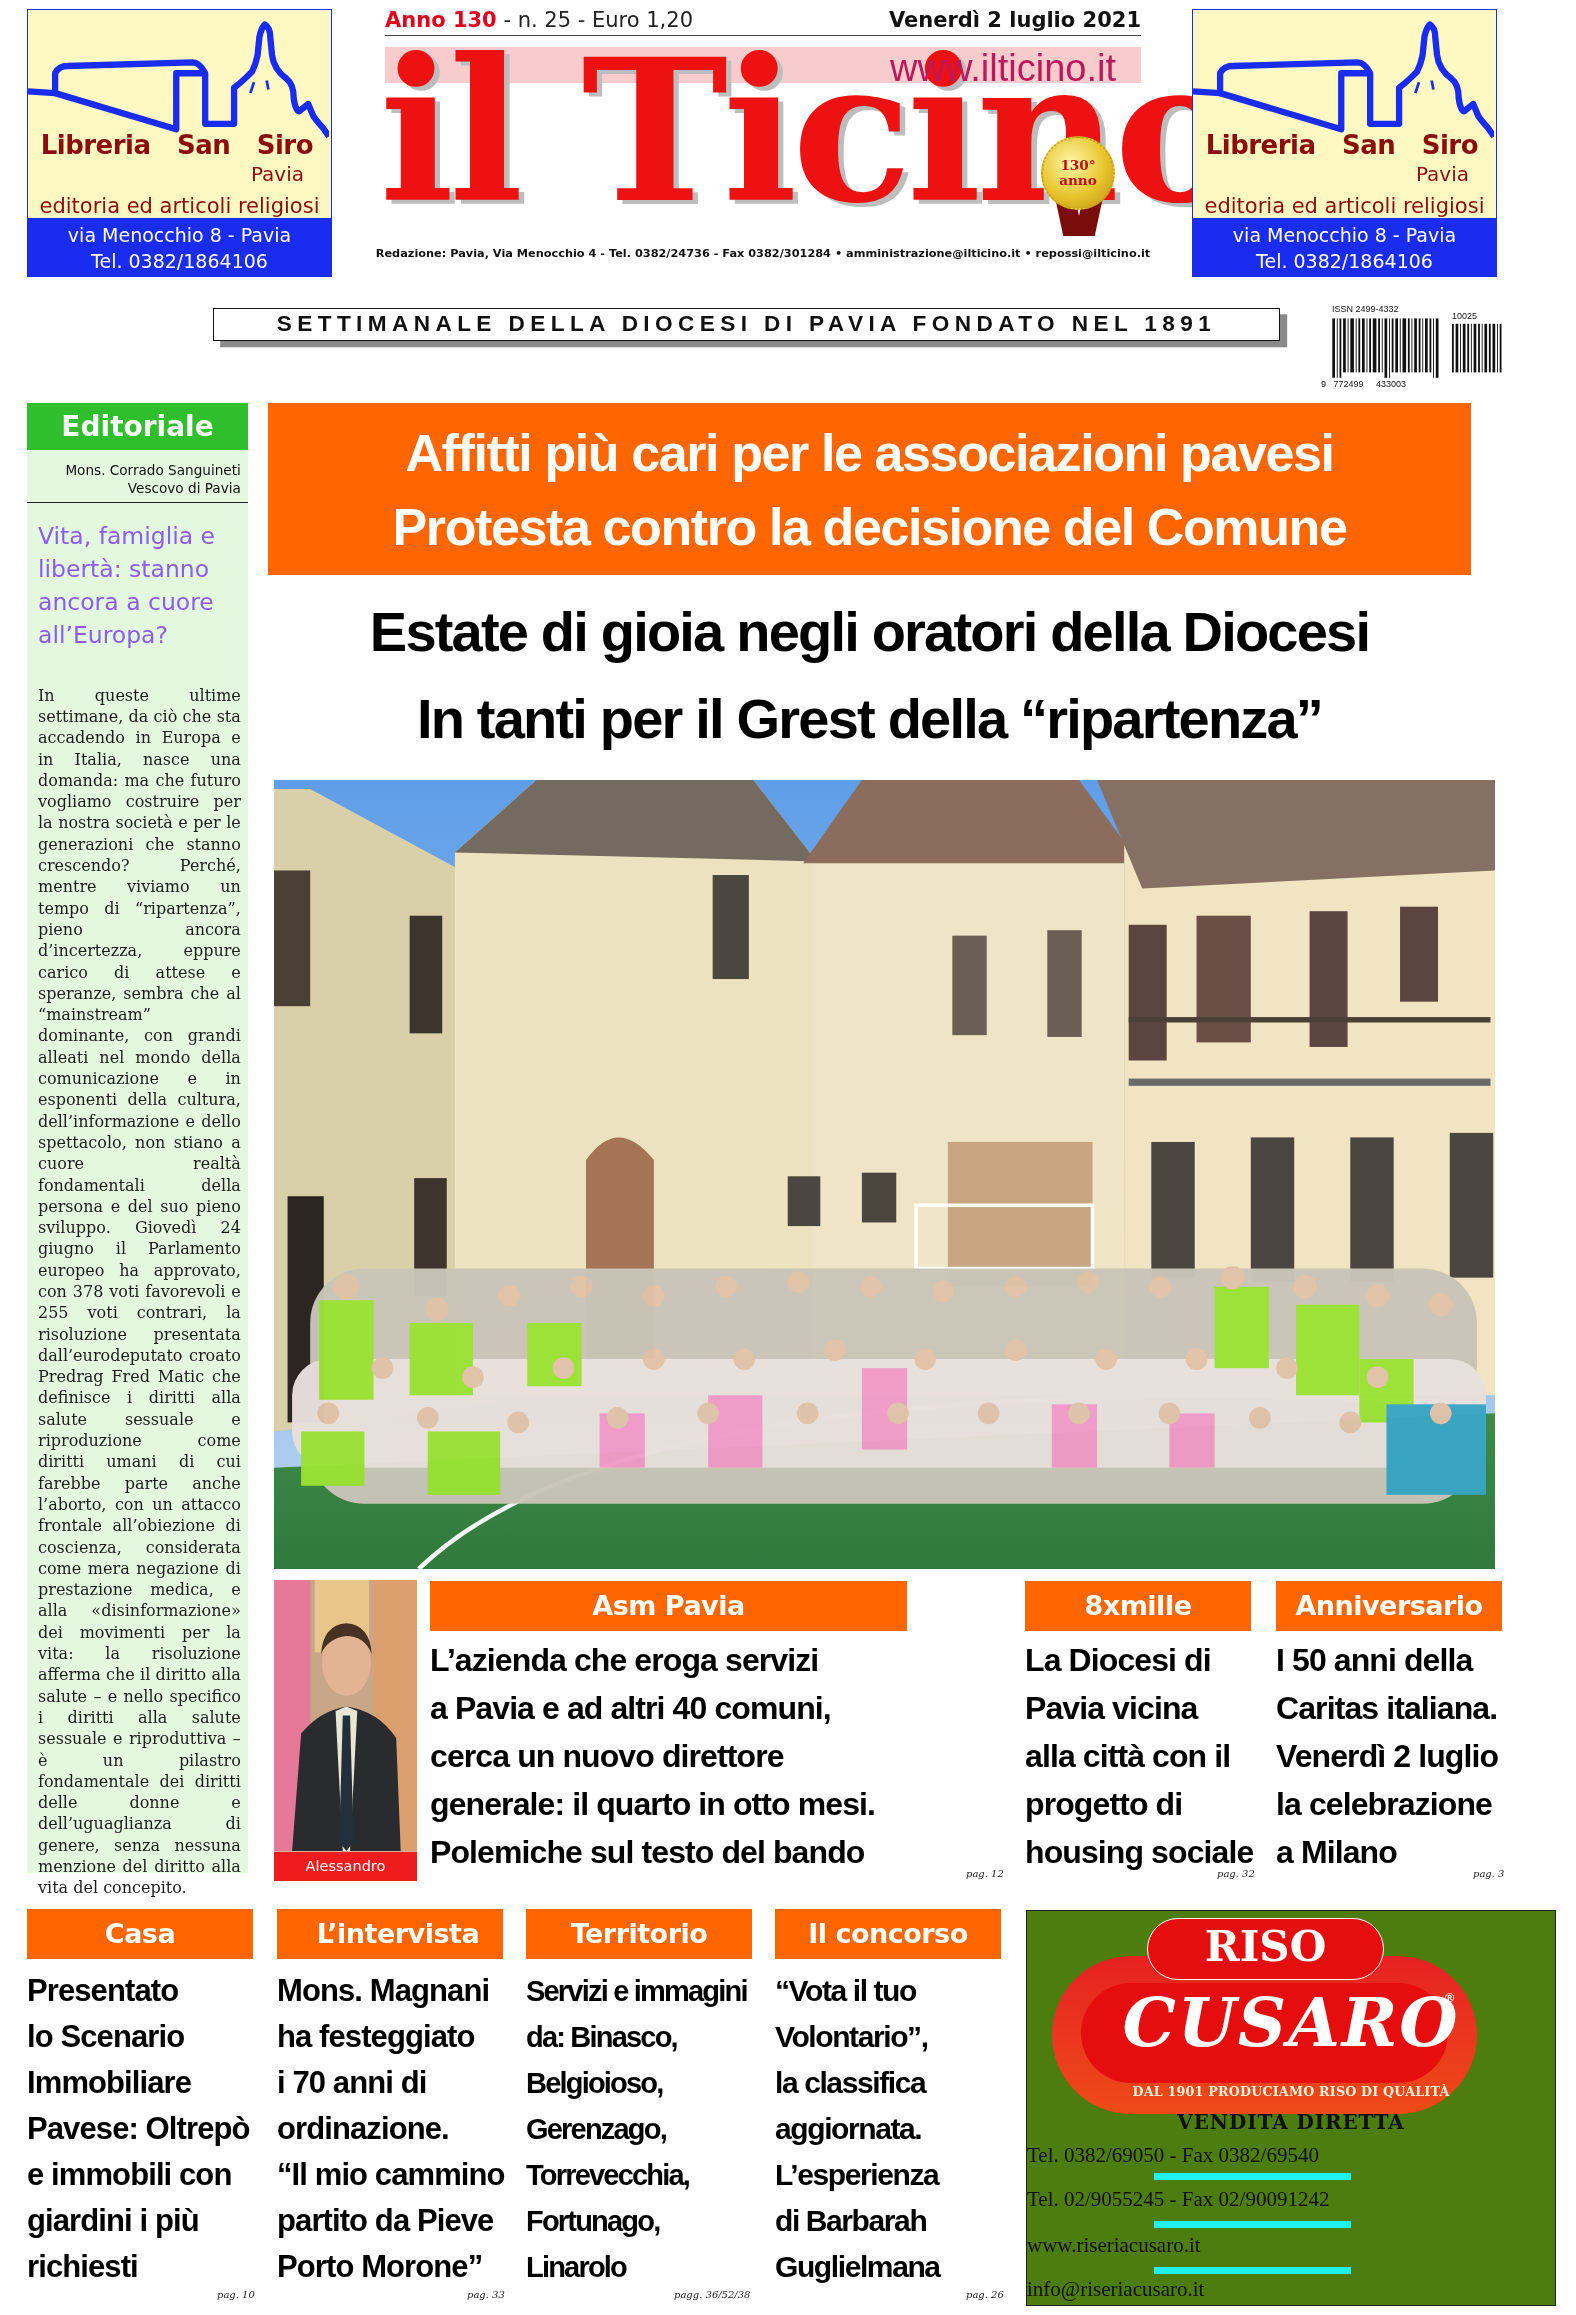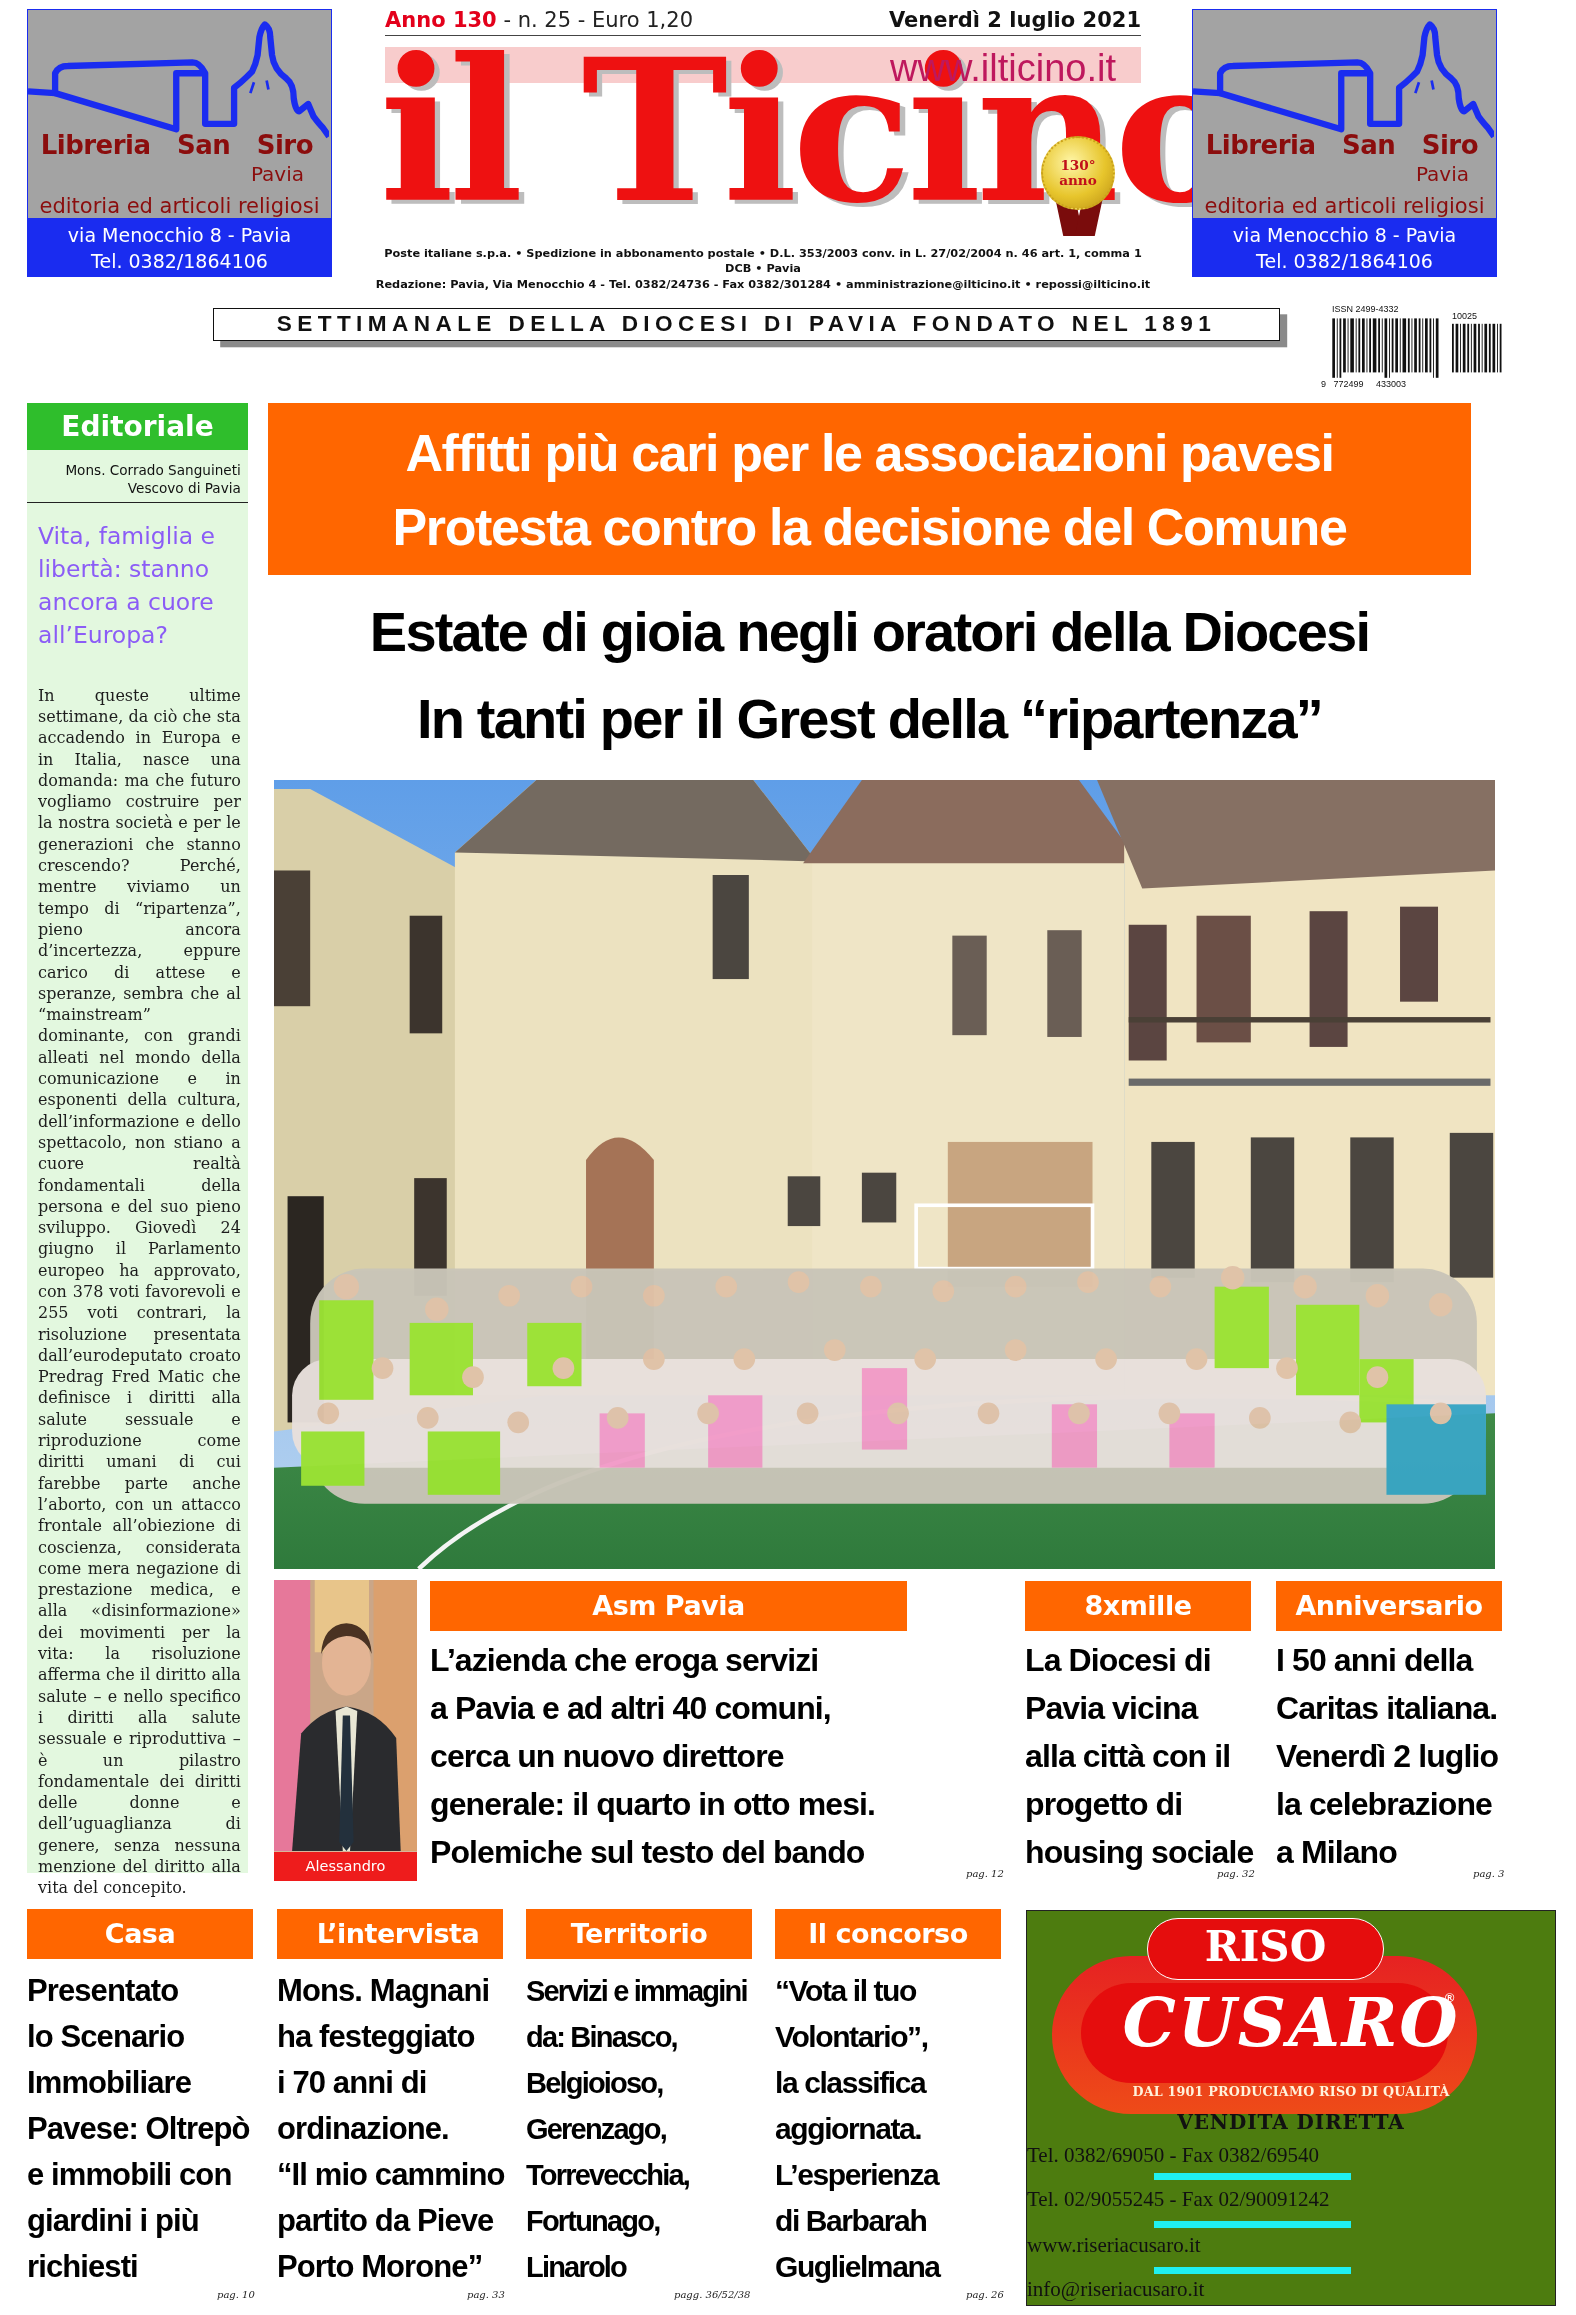--- a/index.html
+++ b/index.html
@@ -1,20 +1,20 @@
 <!DOCTYPE html>
 <html style="font-size:14.5px"><head>
 <meta charset="utf-8">
 <style>
   * { box-sizing: border-box; margin: 0; padding: 0; }
   html, body { width: 1577px; height: 2316px; background: #ffffff; overflow: hidden; }
   body { position: relative; font-family: "Liberation Sans", sans-serif; color: #111; }
 
   
-  .libreria-ad { position: absolute; top: 9px; width: 305px; height: 268px; border: 1.8px solid #1a2cf0; background: #a3a3a3; }
+  .libreria-ad { position: absolute; top: 9px; width: 305px; height: 268px; border: 1.8px solid #1a2cf0; background: #fef9c3; }
   .libreria-ad.left { left: 27px; }
   .libreria-ad.right { left: 1192px; }
   .libreria-ad svg.church { position: absolute; left: 0; top: 7.2px; width: 301px; height: 136px; }
   .libreria-ad .name { position: absolute; left: 12.7px; right: 18px; top: 120px; display: flex; justify-content: space-between; font-weight: bold; font-size: 26px; color: #8b0d0d; font-family: "DejaVu Sans", sans-serif; letter-spacing: -0.5px; }
   .libreria-ad .city { position: absolute; right: 27px; top: 152px; font-size: 20px; color: #8b0d0d; font-family: "DejaVu Sans", sans-serif; }
   .libreria-ad .tag { position: absolute; left: 0; right: 0; top: 184px; text-align: center; font-size: 21px; color: #8b0d0d; font-family: "DejaVu Sans", sans-serif; }
   .libreria-ad .foot { position: absolute; left: 0; right: 0; bottom: 0; height: 58px; background: #1a2cf0; color: #fff; text-align: center; font-size: 19px; line-height: 26px; padding-top: 3.6px; font-family: "DejaVu Sans", sans-serif; }
 
   
   .masthead { position: absolute; left: 374px; top: 0; width: 778px; height: 289px; }
@@ -113,21 +113,20 @@
   <div class="mh-site">www.ilticino.it</div>
   <div class="medal">
     <div class="ribbon l"></div>
     <div class="ribbon r"></div>
     <div class="disc">
       <span>130°</span>
       <span>anno</span>
     </div>
   </div>
   <div class="mh-legal">
-    <div>Poste italiane s.p.a. • Spedizione in abbonamento postale • D.L. 353/2003 conv. in L. 27/02/2004 n. 46 art. 1, comma 1 DCB • Pavia</div>
     <div>Redazione: Pavia, Via Menocchio 4 - Tel. 0382/24736 - Fax 0382/301284 • amministrazione@ilticino.it • repossi@ilticino.it</div>
   </div>
 </div>
 
 <div class="libreria-ad right">
   <svg class="church" viewBox="0 0 333 150">
     <path d="M0 82 L30 84 L30 62 Q34 54 44 54 L182 50 Q190 50 196 62 L196 118 L228 118 L228 78 Q236 72 242 66 L248 60 Q252 52 254 42 L256 22 Q258 12 262 8 Q268 12 268 22 L270 42 Q272 58 286 68 Q294 74 294 90 Q296 104 300 104 L310 96 L316 110 Q322 118 326 122 L333 132" fill="none" stroke="#1a2cf0" stroke-width="7" stroke-linejoin="round"></path>
     <path d="M30 84 L164 124 L164 62 L196 62" fill="none" stroke="#1a2cf0" stroke-width="7" stroke-linejoin="round"></path>
     <path d="M250 72 L246 84 M264 70 L266 80" stroke="#1a2cf0" stroke-width="3"></path>
   </svg>

